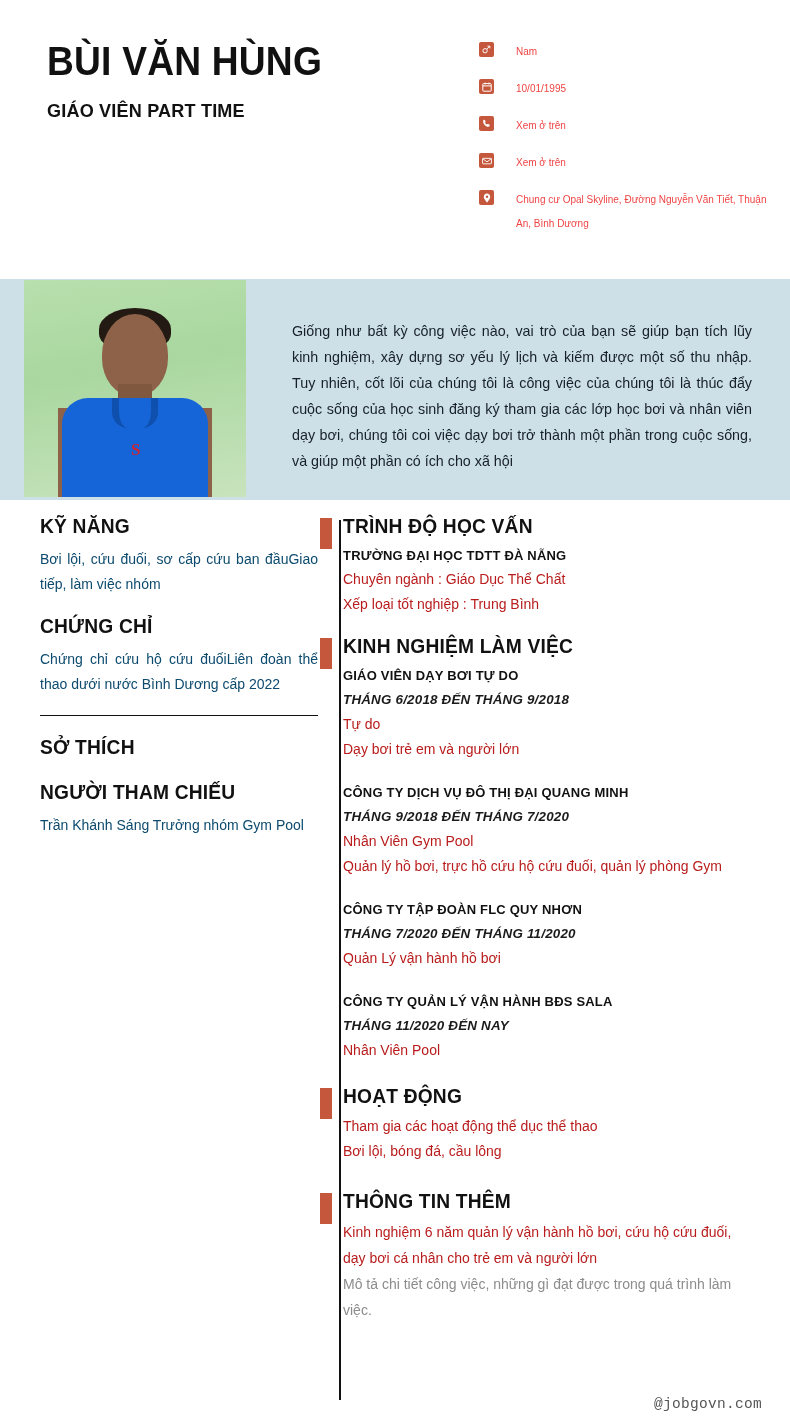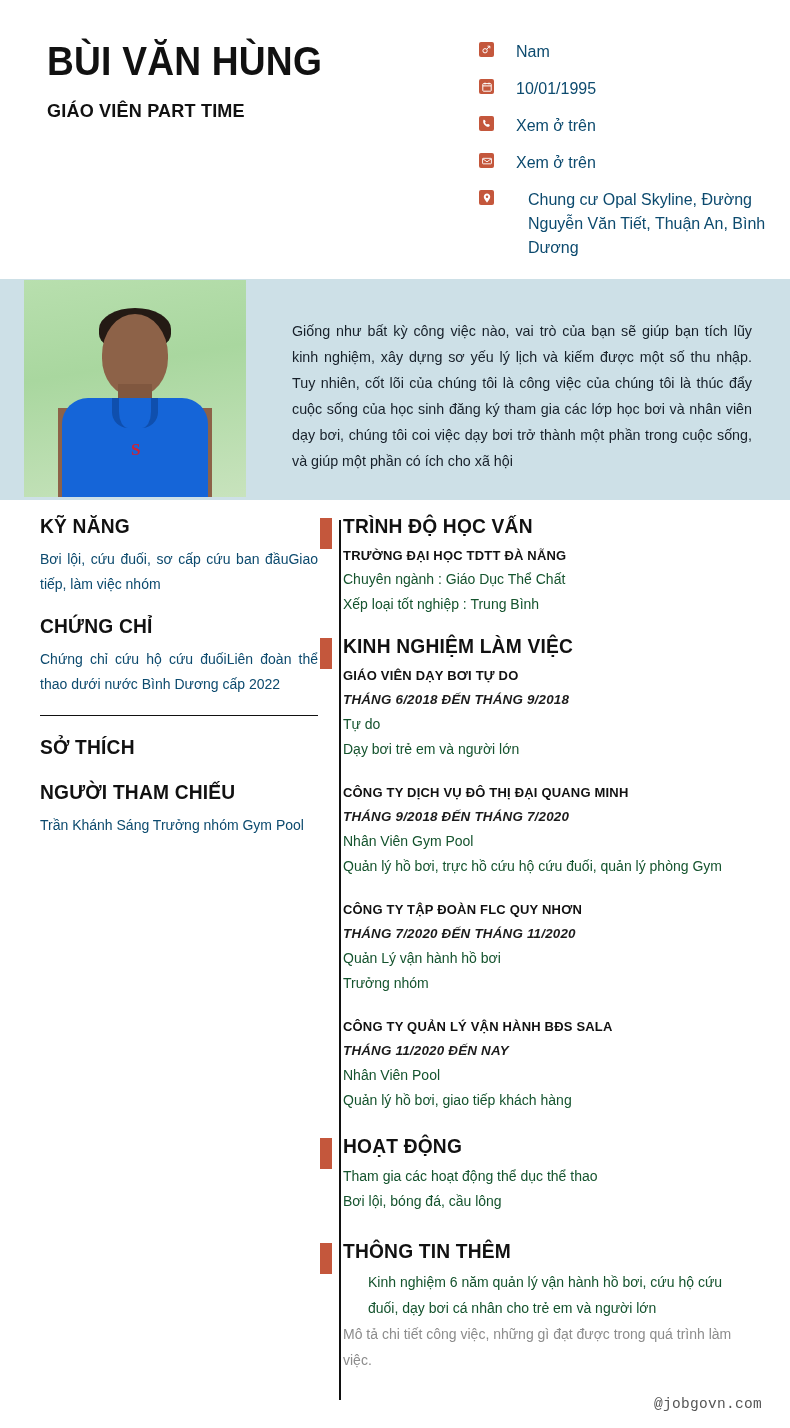--- a/index.html
+++ b/index.html
@@ -56,37 +56,37 @@
   .contact-list {
     position: absolute;
     left: 472px; top: 40px;
     width: 290px;
   }
   .contact-row {
     display: flex;
     align-items: flex-start;
     margin-bottom: 13px;
   }
-  .contact-row:last-child { margin-bottom: 0; gap: 12px; }
+  .contact-row:last-child { margin-bottom: 0; }
   .c-icon {
     flex: 0 0 15px;
     width: 15px; height: 15px;
     margin-top: 2px;
     margin-right: 22px;
     border-radius: 2px;
     background: #c4573c;
     display: flex;
     align-items: center;
     justify-content: center;
   }
   .c-icon svg { display: block; }
   .c-text {
-    font-size: 16px;
+    font-size: 10px;
     line-height: 24px;
-    color: #0c4a6e;
+    color: #ef4444;
   }
 
   
   .band {
     position: absolute;
     left: 0; top: 279px;
     width: 790px;
     height: 221px;
     background: #cde0e7;
   }
@@ -244,21 +244,21 @@
     font-size: 13.4px;
     font-style: italic;
     font-weight: 600;
     color: #1b1b1b;
     line-height: 25px;
     letter-spacing: 0.2px;
   }
   .e-line {
     font-size: 14px;
     line-height: 25px;
-    color: #14532d;
+    color: #b91c1c;
   }
   .e-line.muted { color: #8c8c8c; }
   .r-section { margin-bottom: 18px; }
 
   
   .footer {
     position: absolute;
     right: 28px; bottom: 16px;
     font-family: "Liberation Mono", "DejaVu Sans Mono", monospace;
     font-size: 14.5px;
@@ -405,42 +405,40 @@
         <div class="e-title">CÔNG TY DỊCH VỤ ĐÔ THỊ ĐẠI QUANG MINH</div>
         <div class="e-date">THÁNG 9/2018 ĐẾN THÁNG 7/2020</div>
         <div class="e-line">Nhân Viên Gym Pool</div>
         <div class="e-line">Quản lý hồ bơi, trực hồ cứu hộ cứu đuối, quản lý phòng Gym</div>
       </div>
 
       <div class="entry">
         <div class="e-title">CÔNG TY TẬP ĐOÀN FLC QUY NHƠN</div>
         <div class="e-date">THÁNG 7/2020 ĐẾN THÁNG 11/2020</div>
         <div class="e-line">Quản Lý vận hành hồ bơi</div>
-        <div class="e-line">Trưởng nhóm</div>
       </div>
 
       <div class="entry">
         <div class="e-title">CÔNG TY QUẢN LÝ VẬN HÀNH BĐS SALA</div>
         <div class="e-date">THÁNG 11/2020 ĐẾN NAY</div>
         <div class="e-line">Nhân Viên Pool</div>
-        <div class="e-line">Quản lý hồ bơi, giao tiếp khách hàng</div>
       </div>
     </div>
 
     <div class="r-block r-section" style="margin-top:22px;">
       <span class="marker"></span>
       <div class="r-heading">HOẠT ĐỘNG</div>
       <div class="e-line">Tham gia các hoạt động thể dục thể thao</div>
       <div class="e-line">Bơi lội, bóng đá, cầu lông</div>
     </div>
 
     <div class="r-block r-section" style="margin-top:26px;">
       <span class="marker"></span>
       <div class="r-heading">THÔNG TIN THÊM</div>
-      <div class="e-line" style="line-height:26px;margin-left:25px;">Kinh nghiệm 6 năm quản lý vận hành hồ bơi, cứu hộ cứu đuối, dạy bơi cá nhân cho trẻ em và người lớn</div>
+      <div class="e-line" style="line-height:26px;">Kinh nghiệm 6 năm quản lý vận hành hồ bơi, cứu hộ cứu đuối, dạy bơi cá nhân cho trẻ em và người lớn</div>
       <div class="e-line muted" style="line-height:26px;"> Mô tả chi tiết công việc, những gì đạt được trong quá trình làm việc.</div>
     </div>
 
   </div>
 
   <div class="footer">@jobgovn.com</div>
 
 </div>
 
 </body></html>

